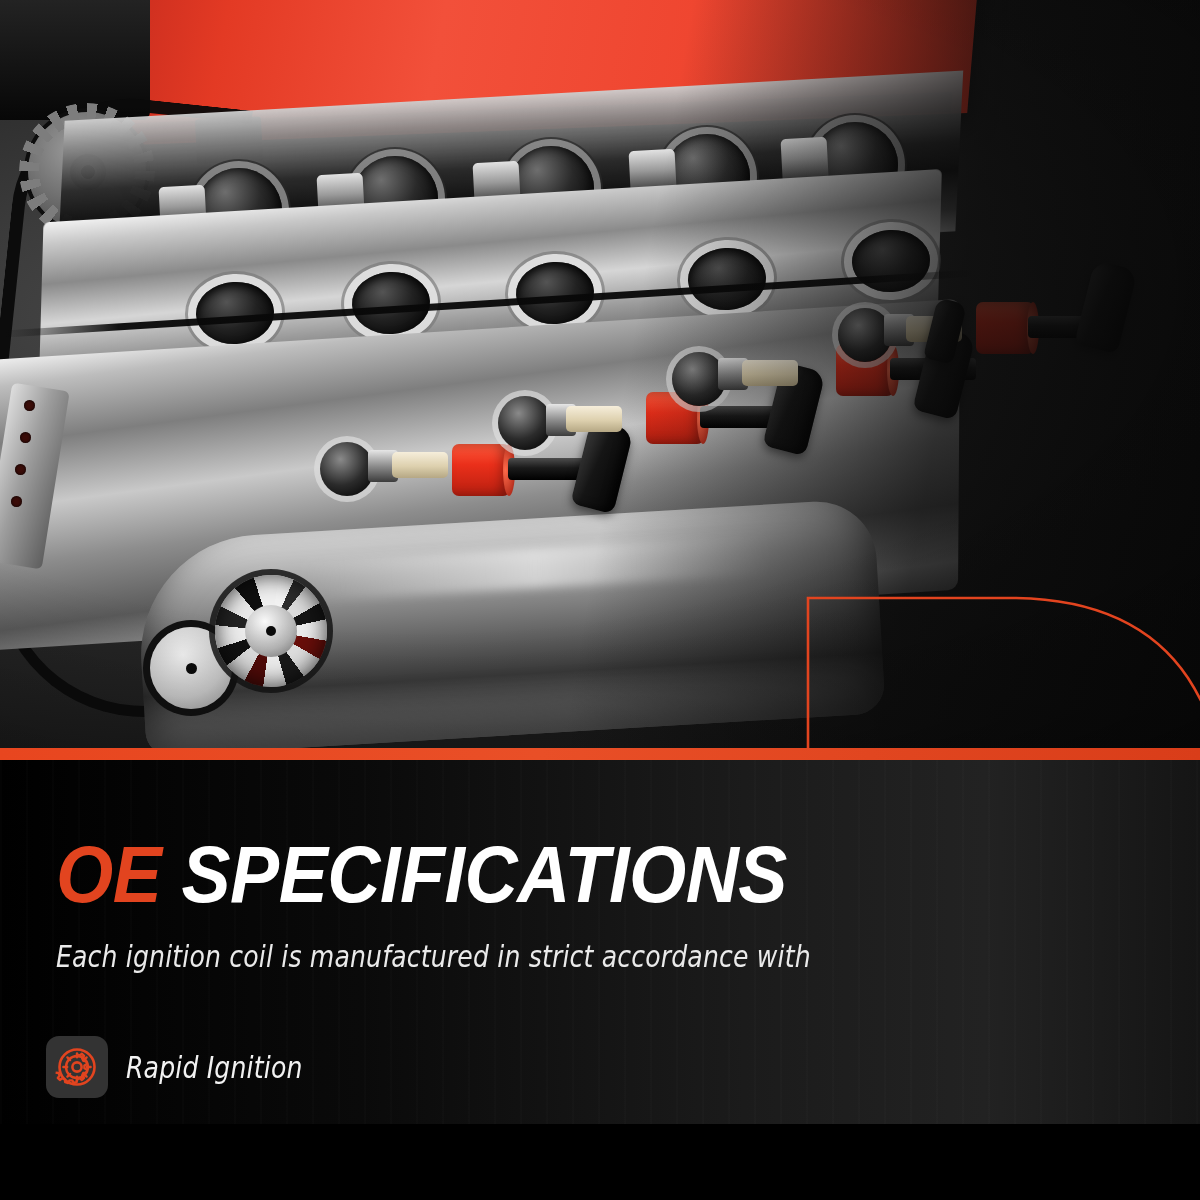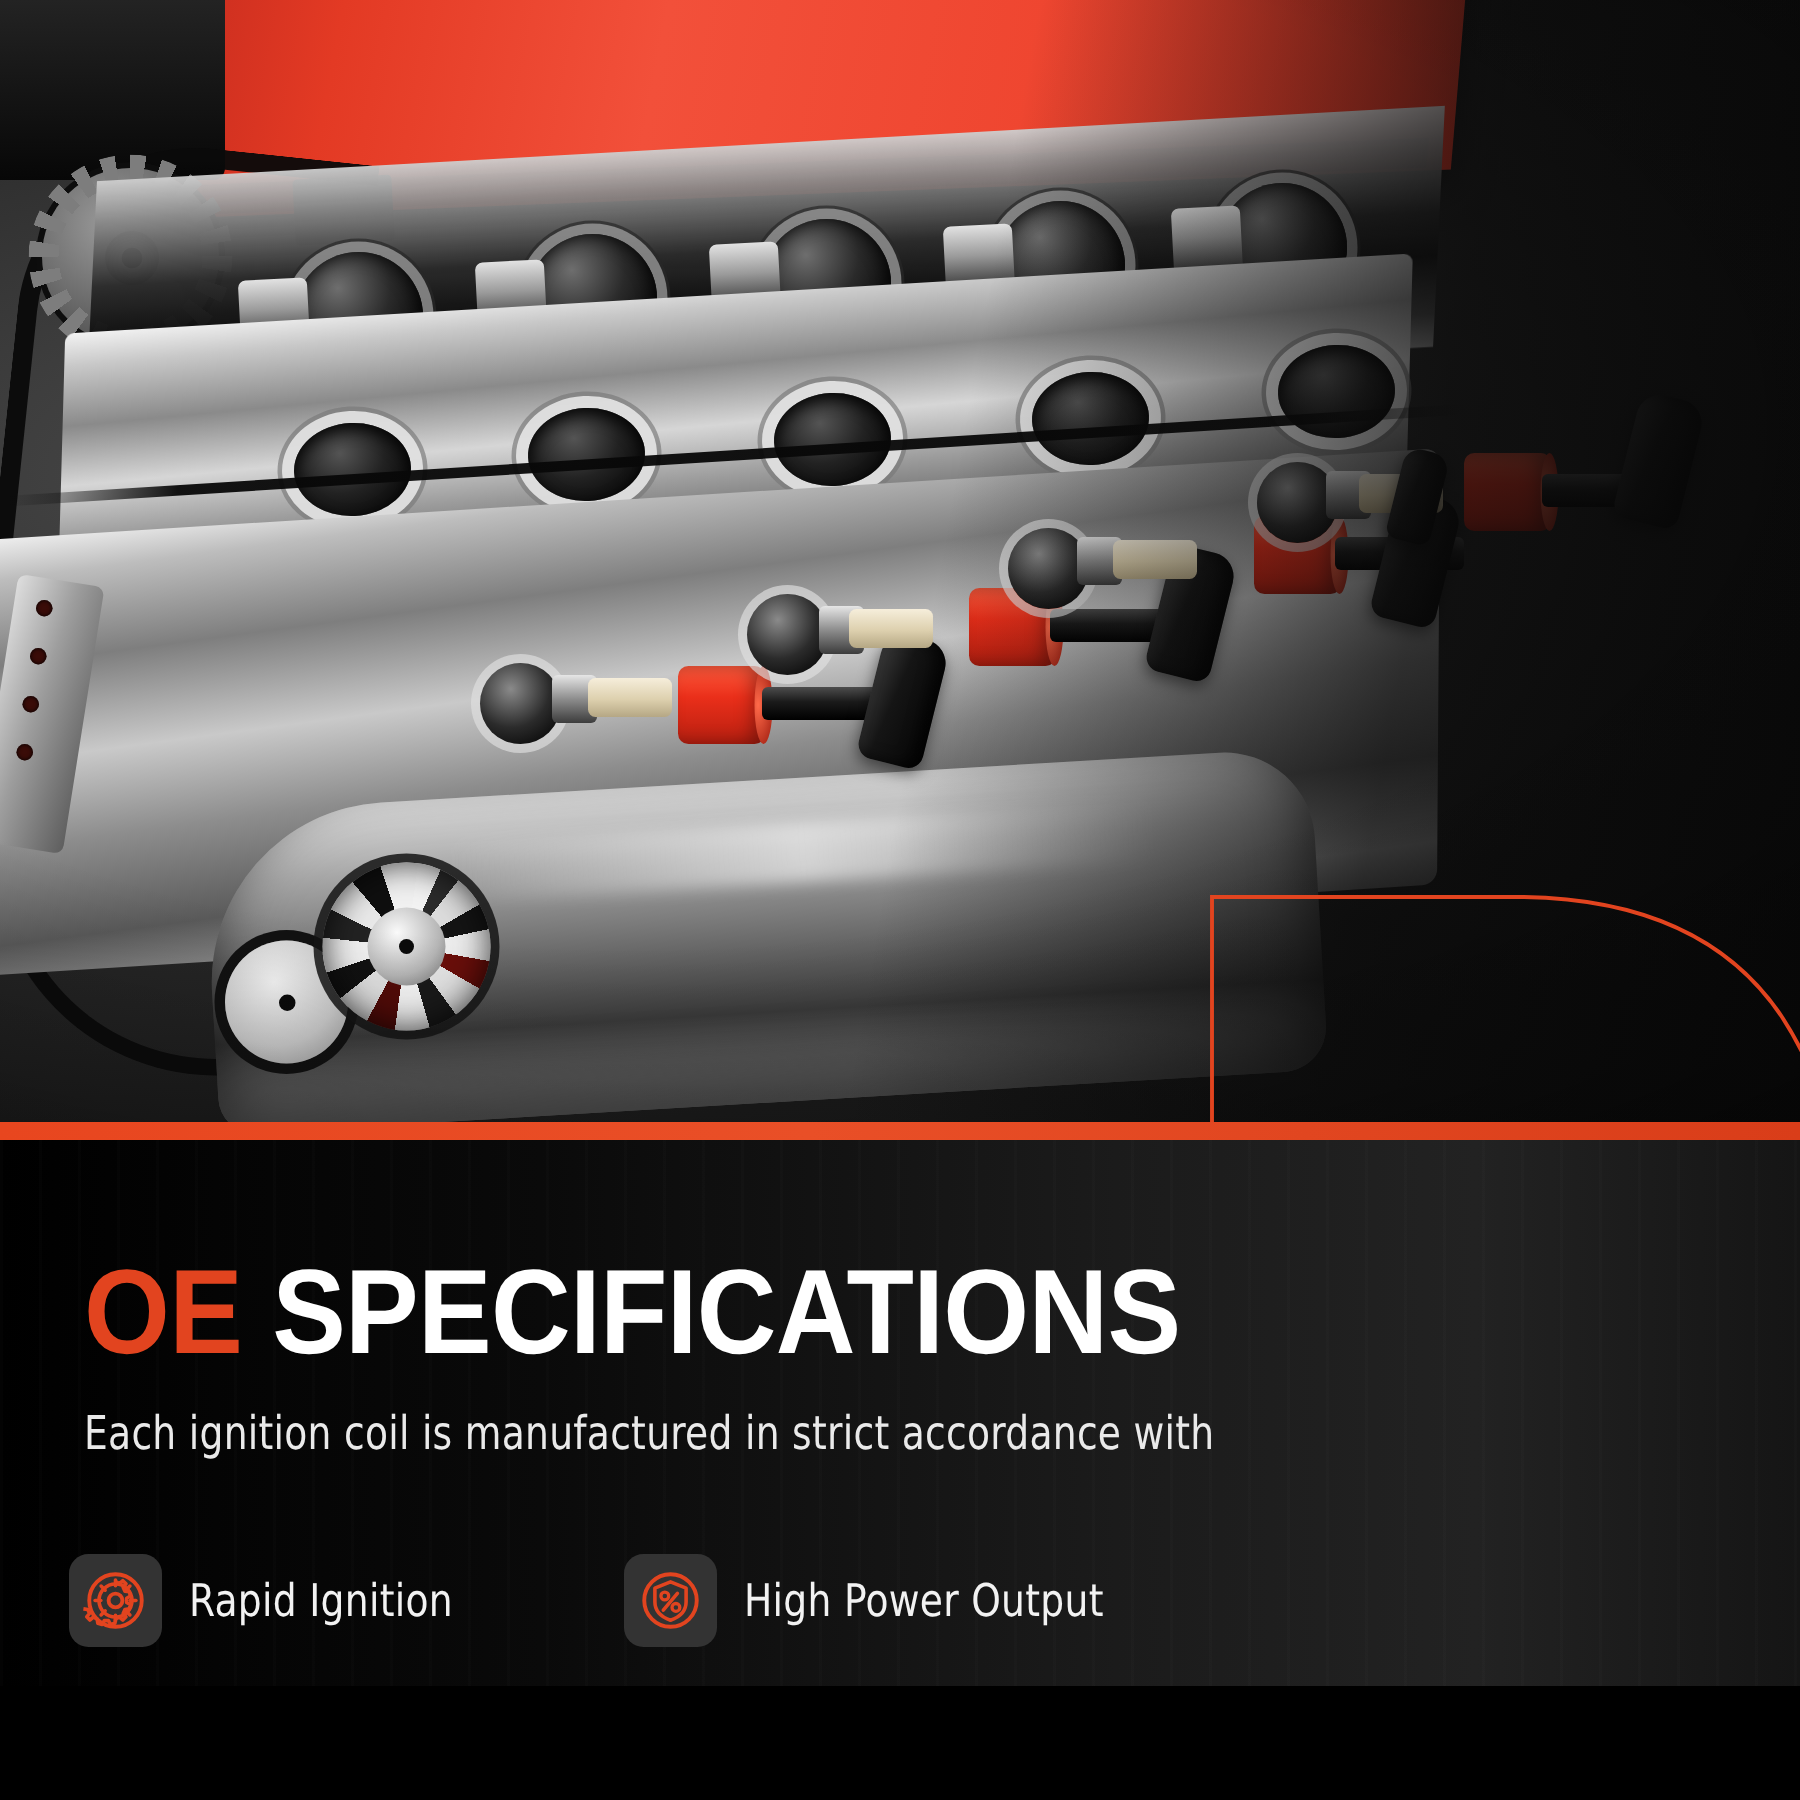--- a/index.html
+++ b/index.html
@@ -8,20 +8,21 @@
     background:#000;
     font-family:"Liberation Sans", sans-serif;
     overflow:hidden;
   }
 
   .banner{
     position:relative;
     width:1200px; height:1124px;
     background:#b91c1c;
     overflow:hidden;
+    font-style:italic;
   }
 
   
   .hero{
     position:absolute; left:0; top:0;
     width:1200px; height:748px;
     overflow:hidden;
     background:
       radial-gradient(120% 90% at 18% 42%, #4a4a4a 0%, #2c2c2c 38%, #1a1a1a 66%, #121212 100%),
       #141414;
@@ -504,28 +505,16 @@
               <line x1="28.9" y1="28.9" x2="31.6" y2="31.6"></line>
               <line x1="31.6" y1="12.4" x2="28.9" y2="15.1"></line>
               <line x1="15.1" y1="28.9" x2="12.4" y2="31.6"></line>
             </g>
           </svg>
         </span>
         <span class="flabel">Rapid Ignition</span>
       </div>
 
 
-      <div class="feature f3">
-        <span class="ficon">
-          <svg width="44" height="44" viewBox="0 0 44 44">
-            <circle cx="22" cy="22" r="17.5" fill="none" stroke="#e2441f" stroke-width="2.6"></circle>
-            <path d="M22 9.6 L32.4 13.8 L32.4 23 C 32.4 29.4 27.6 33.2 22 35.2 C 16.4 33.2 11.6 29.4 11.6 23 L11.6 13.8 Z" fill="none" stroke="#e2441f" stroke-width="2.4" stroke-linejoin="round"></path>
-            <circle cx="18.2" cy="19" r="2.6" fill="none" stroke="#e2441f" stroke-width="2.2"></circle>
-            <circle cx="25.6" cy="26.6" r="2.6" fill="none" stroke="#e2441f" stroke-width="2.2"></circle>
-            <line x1="26.6" y1="17.2" x2="17.2" y2="28.4" stroke="#e2441f" stroke-width="2.4" stroke-linecap="round"></line>
-          </svg>
-        </span>
-        <span class="flabel">High Power Output</span>
-      </div>
 
     </div>
   </div>
 </div>
 
 </body></html>

